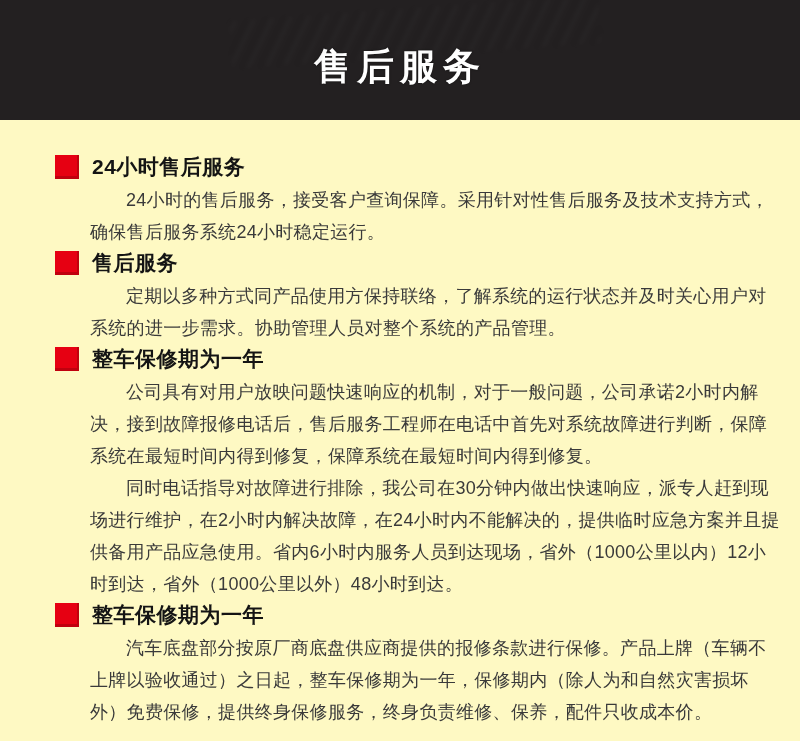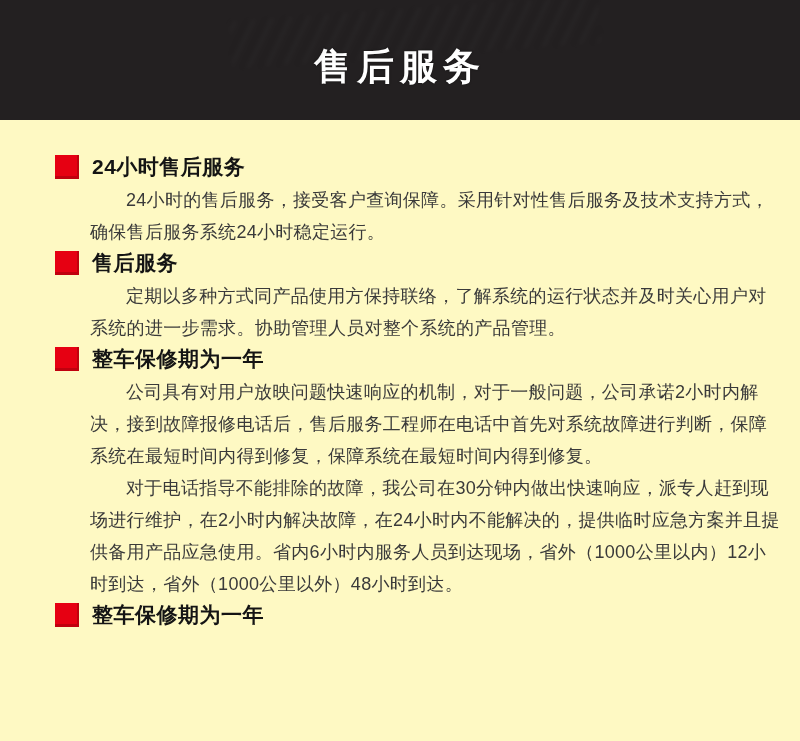--- a/index.html
+++ b/index.html
@@ -118,24 +118,25 @@
     </div>
   <p>定期以多种方式同产品使用方保持联络，了解系统的运行状态并及时关心用户对系统的进一步需求。协助管理人员对整个系统的产品管理。</p>
       </div>
 
   <div class="section">
     <div class="heading-row">
       <span class="bullet" style="background: rgb(230, 0, 18);"></span>
       <h2 class="section-heading">整车保修期为一年</h2>
     </div>
   <p>公司具有对用户放映问题快速响应的机制，对于一般问题，公司承诺2小时内解决，接到故障报修电话后，售后服务工程师在电话中首先对系统故障进行判断，保障系统在最短时间内得到修复，保障系统在最短时间内得到修复。</p>
-        <p>对于电话指导不能排除的故障，我公司在30分钟内做出快速响应，派专人赶到现场进行维护，在2小时内解决故障，在24小时内不能解决的，提供临时应急方案并且提供备用产品应急使用。省内6小时内服务人员到达现场，省外（1000公里以内）12小时到达，省外（1000公里以外）48小时到达。</p>
+        <p>同时电话指导对故障进行排除，我公司在30分钟内做出快速响应，派专人赶到现场进行维护，在2小时内解决故障，在24小时内不能解决的，提供临时应急方案并且提供备用产品应急使用。省内6小时内服务人员到达现场，省外（1000公里以内）12小时到达，省外（1000公里以外）48小时到达。</p>
       </div>
 
   <div class="section">
     <div class="heading-row">
       <span class="bullet" style="background: rgb(230, 0, 18);"></span>
       <h2 class="section-heading">整车保修期为一年</h2>
     </div>
+  <p>汽车底盘部分按原厂商底盘供应商提供的报修条款进行保修。产品上牌（车辆不上牌以验收通过）之日起，整车保修期为一年，保修期内（除人为和自然灾害损坏外）免费保修，提供终身保修服务，终身负责维修、保养，配件只收成本价。</p>
       </div>
 </div>
 
 </div>
 
 </body></html>

